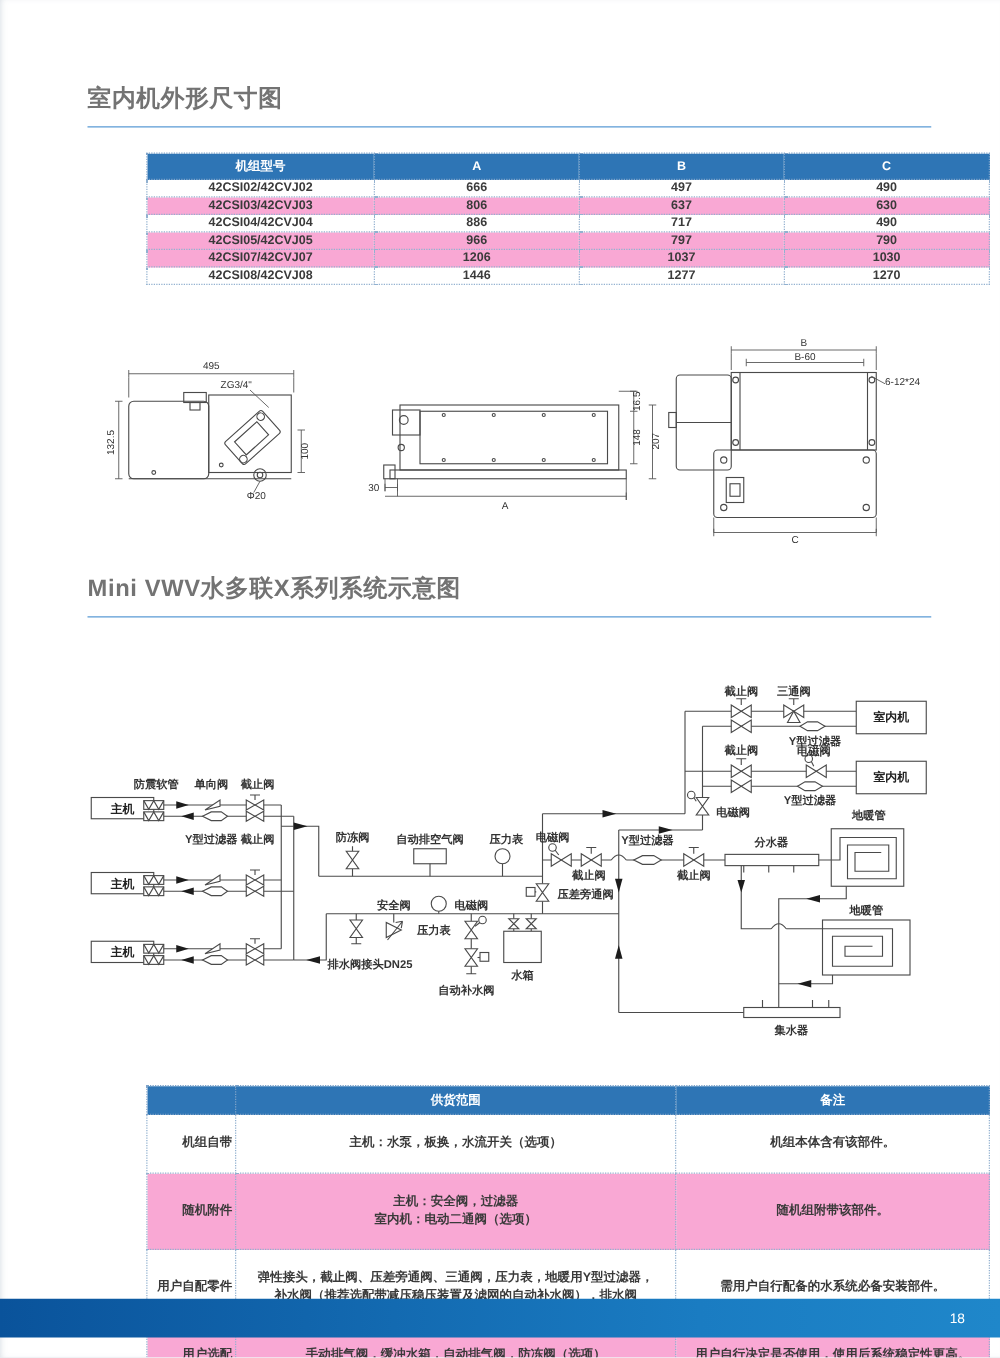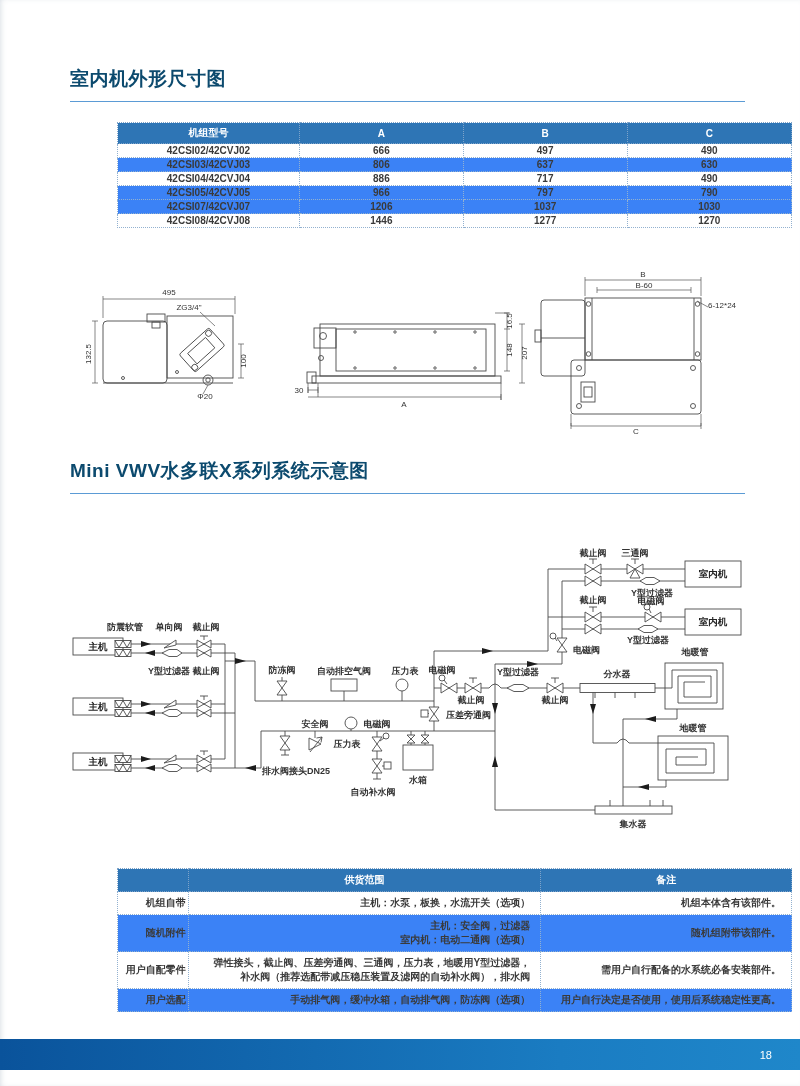--- a/index.html
+++ b/index.html
@@ -5,40 +5,40 @@
   * { margin:0; padding:0; box-sizing:border-box; }
   html,body { background:#e9edf1; }
   body { font-family:"Liberation Sans","DejaVu Sans",sans-serif; }
   .page {
     position:relative; width:800px; height:1086px; background:#ffffff;
     margin:0 auto; overflow:hidden;
     box-shadow:inset 3px 0 6px -3px rgba(120,140,160,.35);
   }
   .sec-title {
     position:absolute; left:70px; width:675px;
-    font-size:19px; font-weight:bold; color:#0c4a6e;
+    font-size:19px; font-weight:bold; color:#737373;
     border-bottom:1px solid #5b9bd5; padding-bottom:9px;
     letter-spacing:.5px;
   }
   #title1 { top:66px; }
   #title2 { top:458px; }
 
   table.dtable { border-collapse:collapse; table-layout:fixed; width:675px; font-size:10px; color:#3a3a3a;margin-left:47px; }
   table.dtable th {
     background:#2e75b5; color:#fff; font-weight:bold; font-size:10px;
     border:1px dotted #7ea3c9; padding:3px 4px; height:17px;
   }
   table.dtable td { border:1px dotted #92b1d0; padding:1px 6px; text-align:center; height:13px;font-weight:bold; }
   table.dtable tr.alt td { background:#e8effy7; }
-  table.dtable tr.alt td { background:#3b82f6; }
+  table.dtable tr.alt td { background:#f9a8d4; }
   #dim-table { position:absolute; left:70px; top:122px; }
 
   #supply-table { position:absolute; left:70px; top:868px; }
   #supply-table th { height:23px; }
-  #supply-table td { text-align:right; padding:4px 10px; line-height:1.4; height:auto; }
+  #supply-table td { text-align:center; padding:16px 10px; line-height:1.4; height:auto; }
   #supply-table td.c1 { text-align:right; padding:4px 2px; }
   #supply-table td div { white-space:nowrap; }
 
   #drawings { position:absolute; left:65px; top:266px; }
   #schematic { position:absolute; left:65px; top:533px; }
 
   svg { display:block; }
   .ln { stroke:#4a4a4a; stroke-width:0.9; fill:none; }
   .lnw { stroke:#4a4a4a; stroke-width:0.9; fill:#ffffff; }
   .ar { fill:#1c1c1c; stroke:none; }

